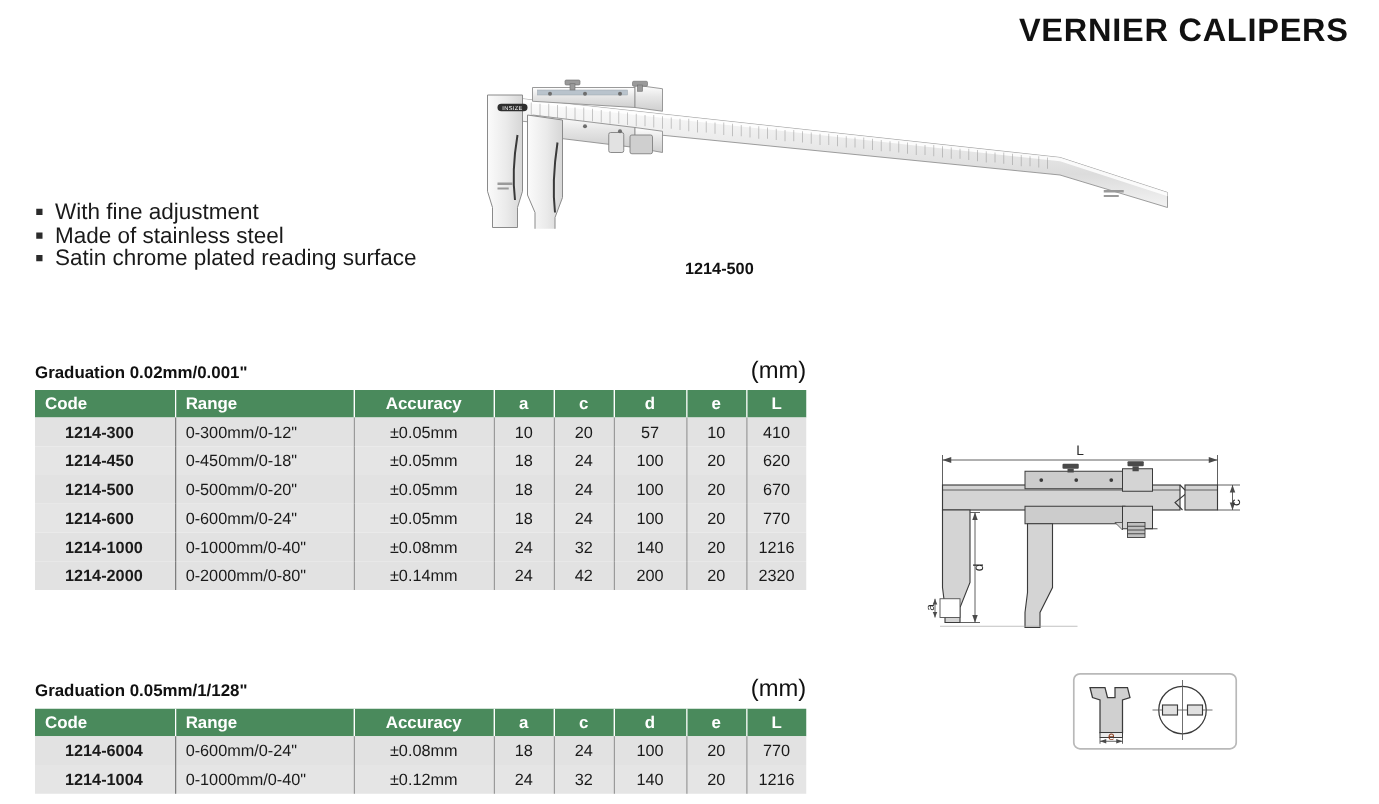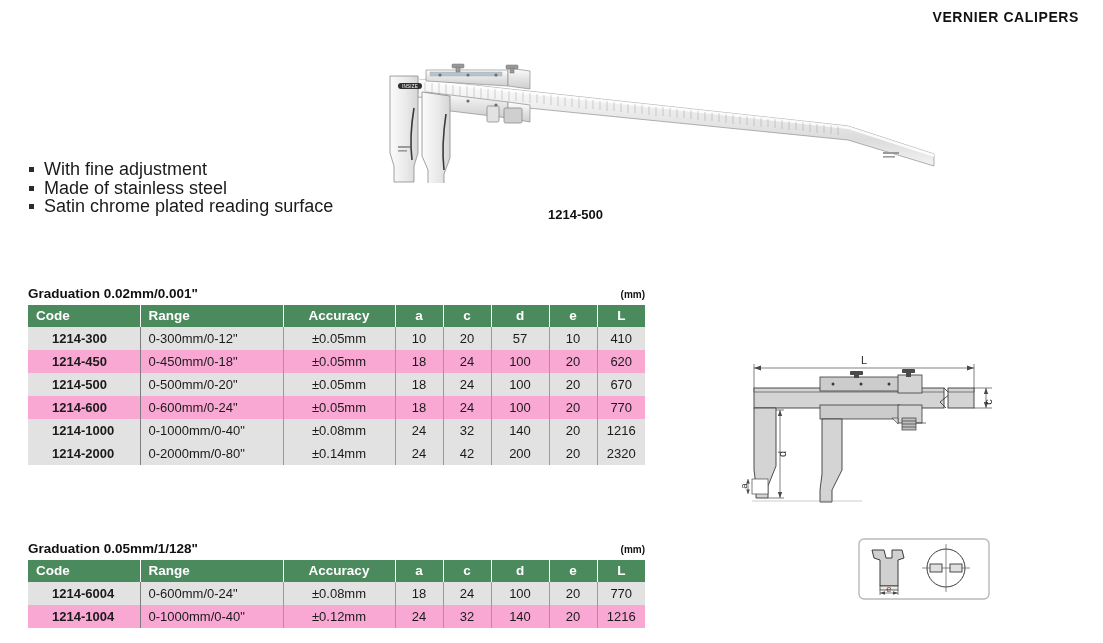--- a/index.html
+++ b/index.html
@@ -14,21 +14,21 @@
     overflow: hidden;
     font-family: "Liberation Sans", sans-serif;
     color: #1a1a1a;
   }
 
   
   .page-title {
     position: absolute;
     right: 24px;
     top: 9px;
-    font-size: 14px;
+    font-size: 26px;
     font-weight: bold;
     letter-spacing: 0.6px;
     color: #111111;
     white-space: nowrap;
   }
 
   
   .features {
     position: absolute;
     left: 28px;
@@ -80,21 +80,21 @@
 
   .table-caption-row {
     display: flex;
     justify-content: space-between;
     align-items: baseline;
     font-size: 13.5px;
     font-weight: bold;
     color: #111;
     margin-bottom: 4px;
   }
-  .unit-note { font-size: 10px; font-weight: bold; }
+  .unit-note { font-size: 19px; font-weight: normal; }
 
   table.spec {
     border-collapse: collapse;
     width: 617px;
     table-layout: fixed;
     font-size: 13px;
   }
   table.spec col.c-code     { width: 112px; }
   table.spec col.c-range    { width: 143px; }
   table.spec col.c-accuracy { width: 112px; }
@@ -130,21 +130,21 @@
   }
   table.spec tbody td:last-child { border-right: none; }
   table.spec tbody td.code {
     font-weight: bold;
     text-align: left;
     border-right: 1px solid #7d7d7d;
     padding-left: 24px;
   }
   table.spec tbody td.range { text-align: left; }
   table.spec tbody tr.odd td  { background: #e2e2e2; }
-  table.spec tbody tr.even td { background: #f9a8d4; }
+  table.spec tbody tr.even td { background: #e5e5e5; }
 
   
   .dim-drawing {
     position: absolute;
     left: 742px;
     top: 346px;
     width: 262px;
     height: 160px;
   }
   .jaw-inset {

